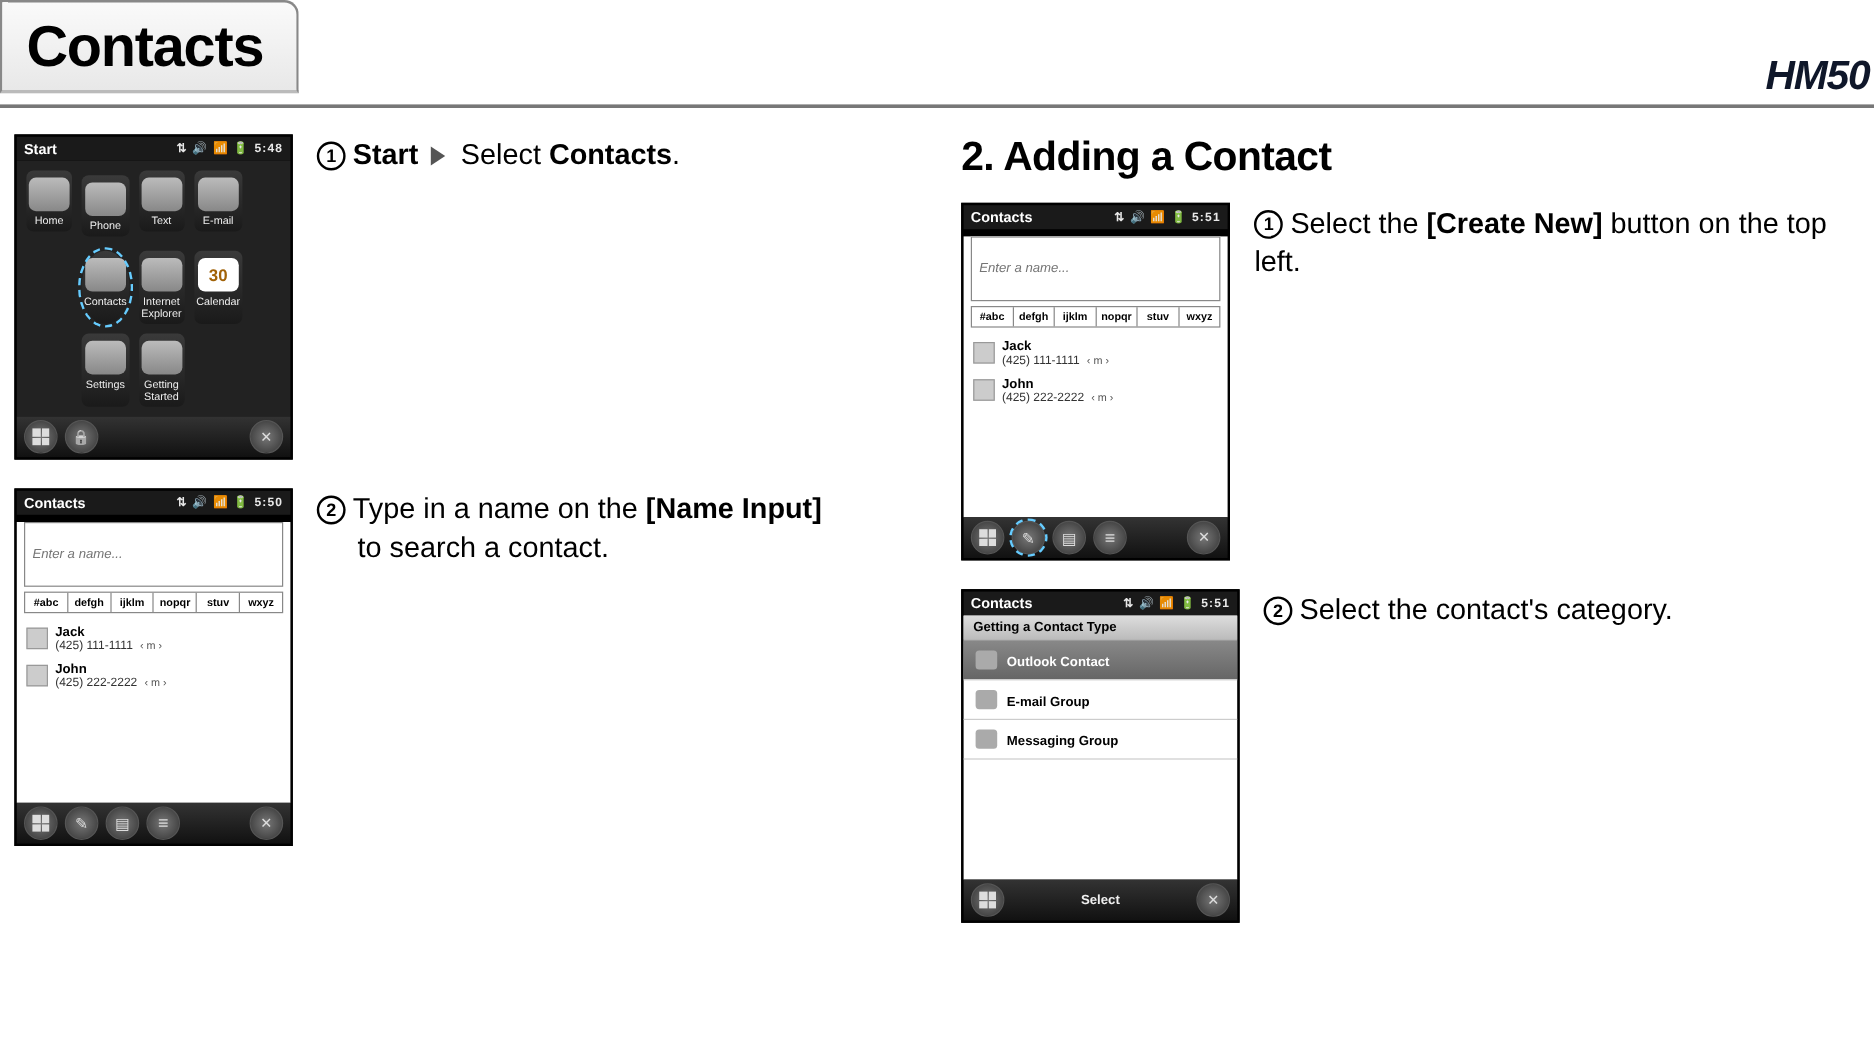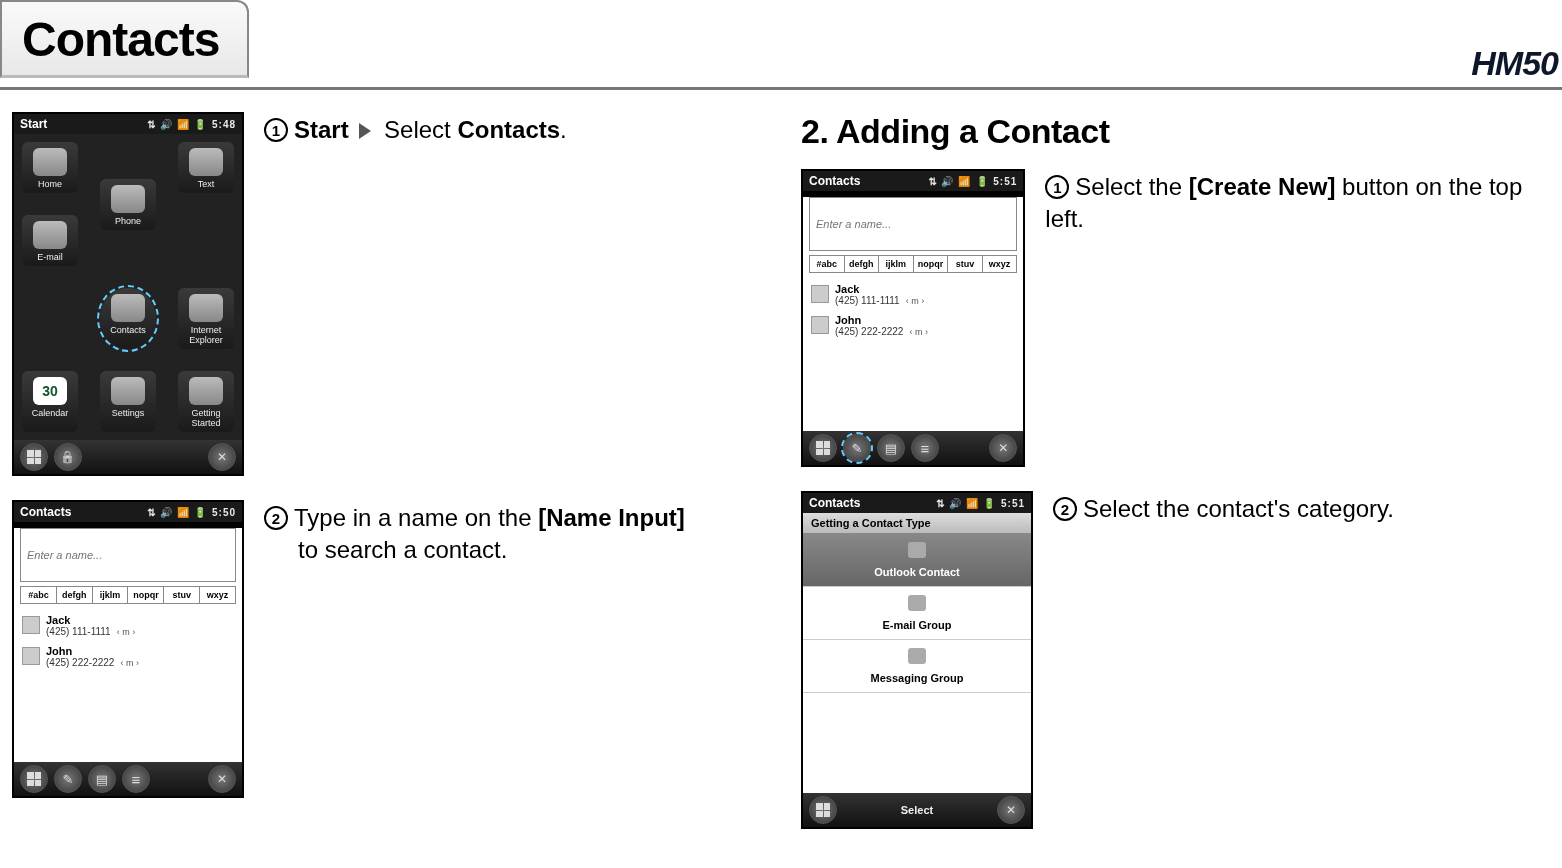--- a/index.html
+++ b/index.html
@@ -92,22 +92,22 @@
     background: #1a1a1a; padding: 2px 6px; height: 20px;
     color: #fff; font-weight: 700; font-size: 12px;
   }
   .d-status { font-size: 10px; letter-spacing: 1px; opacity: .9; }
   .d-body { background: #fff; color: #000; }
   .d-body-dark { background: #222; }
 
   
   .grid {
     display: grid;
-    grid-template-columns: repeat(3,1fr);
-    gap: 22px;
+    grid-template-columns: repeat(5,1fr);
+    gap: 8px;
     padding: 8px;
   }
   .app {
     background: linear-gradient(#3a3a3a,#1a1a1a);
     border-radius: 6px;
     padding: 6px 2px 4px 2px;
     text-align: center;
     color: #eee;
     font-size: 9px;
   }
@@ -149,23 +149,23 @@
   .contact .ph { font-size: 10px; color: #333; }
   .mtag { font-size: 9px; color: #555; margin-left: 6px; }
 
   
   .typehdr {
     background: linear-gradient(#ddd,#bbb);
     padding: 4px 8px; font-weight: 700; font-size: 11px;
     border-bottom: 1px solid #888;
   }
   .typerow {
-    display: flex; align-items: center; gap: 8px;
+    display: flex; align-items: flex-end; gap: 8px;
     padding: 8px 10px; border-bottom: 1px solid #ccc;
-    font-weight: 700; font-size: 11px; flex-direction: column;
+    font-weight: 700; font-size: 11px;
   }
   .typerow.sel { background: linear-gradient(#888,#666); color: #fff; }
   .typerow .ti {
     width: 18px; height: 16px; background: #aaa; border-radius: 3px;
   }
 
   
   .cmdbar {
     display: flex; align-items: center; gap: 6px;
     background: linear-gradient(#333,#111);
@@ -210,21 +210,21 @@
           <span class="d-status"><span>⇅ 🔊 📶 🔋</span> <span>5:48</span></span>
         </div>
         <div class="d-body-dark">
           <div class="grid">
             <div class="app"><div class="ic"></div><span>Home</span></div>
             <div class="app" style="grid-column:3"><div class="ic"></div><span>Text</span></div>
             <div class="app" style="grid-column:2;grid-row:1 / span 2;align-self:center"><div class="ic"></div><span>Phone</span></div>
             <div class="app"><div class="ic"></div><span>E-mail</span></div>
             <div class="app hl" style="grid-column:2"><div class="ic"></div><span>Contacts</span></div>
             <div class="app"><div class="ic"></div><span>Internet Explorer</span></div>
-            <div class="app"><div class="ic" style="background:#fff;color:#14532d;font-weight:700;font-size:14px;line-height:28px">30</div><span>Calendar</span></div>
+            <div class="app"><div class="ic" style="background:#fff;color:#a16207;font-weight:700;font-size:14px;line-height:28px">30</div><span>Calendar</span></div>
             <div class="app" style="grid-column:2"><div class="ic"></div><span>Settings</span></div>
             <div class="app"><div class="ic"></div><span>Getting Started</span></div>
           </div>
         </div>
         <div class="cmdbar">
           <div class="btn">
               <div class="win-ico">
                 <div></div>
                 <div></div>
                 <div></div>

